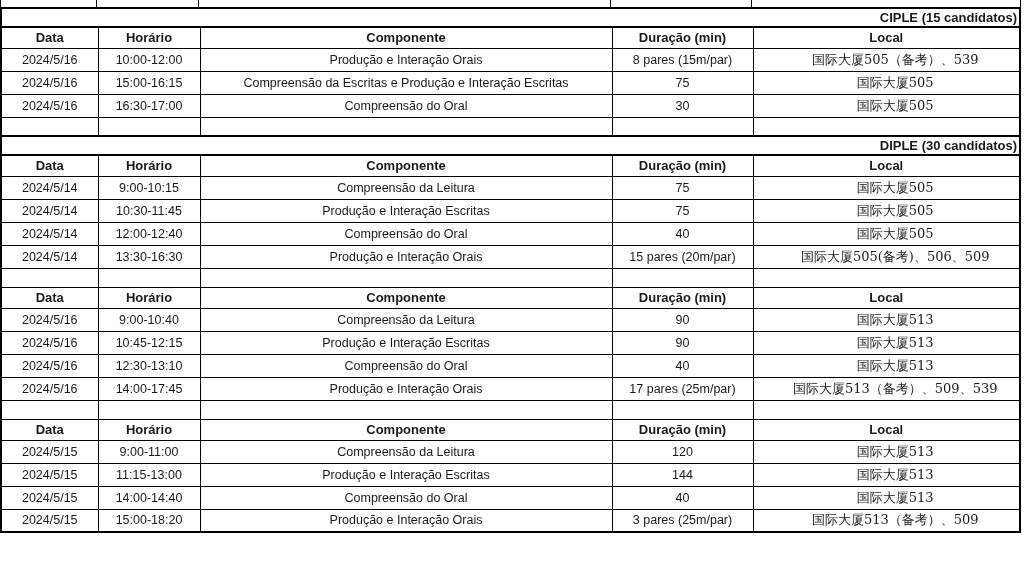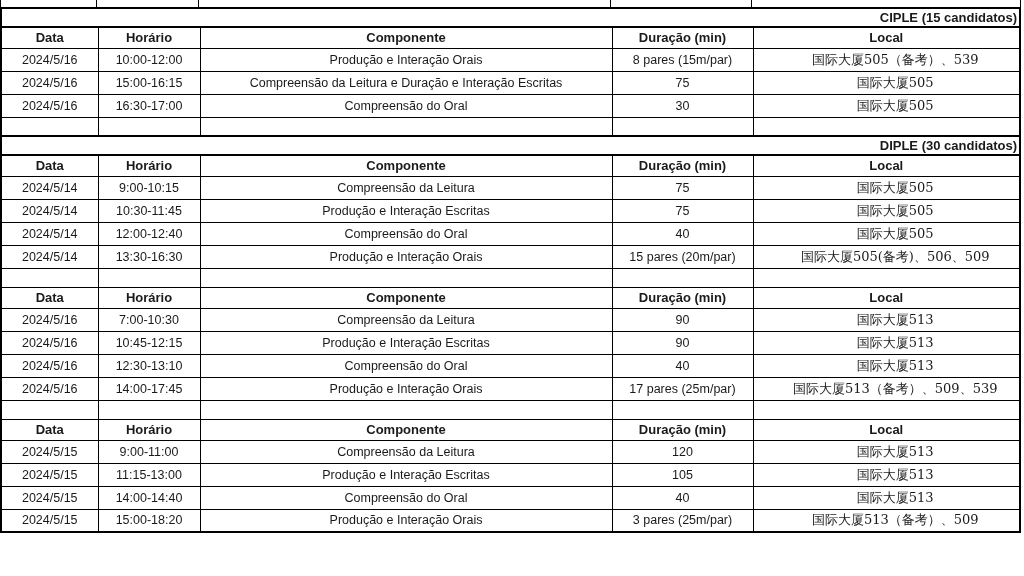--- a/index.html
+++ b/index.html
@@ -98,21 +98,21 @@
     <tr class="data-row">
       <td>2024/5/16</td>
       <td>10:00-12:00</td>
       <td>Produção e Interação Orais</td>
       <td>8 pares (15m/par)</td>
       <td class="local">国际大厦505（备考）、539</td>
     </tr>
     <tr class="data-row">
       <td>2024/5/16</td>
       <td>15:00-16:15</td>
-      <td>Compreensão da Leitura e Duração e Interação Escritas</td>
+      <td>Compreensão da Escritas e Produção e Interação Escritas</td>
       <td>75</td>
       <td class="local">国际大厦505</td>
     </tr>
     <tr class="data-row">
       <td>2024/5/16</td>
       <td>16:30-17:00</td>
       <td>Compreensão do Oral</td>
       <td>30</td>
       <td class="local">国际大厦505</td>
     </tr>
@@ -172,21 +172,21 @@
 
     <tr class="head-row">
       <th>Data</th>
       <th>Horário</th>
       <th>Componente</th>
       <th>Duração (min)</th>
       <th>Local</th>
     </tr>
     <tr class="data-row">
       <td>2024/5/16</td>
-      <td>7:00-10:30</td>
+      <td>9:00-10:40</td>
       <td>Compreensão da Leitura</td>
       <td>90</td>
       <td class="local">国际大厦513</td>
     </tr>
     <tr class="data-row">
       <td>2024/5/16</td>
       <td>10:45-12:15</td>
       <td>Produção e Interação Escritas</td>
       <td>90</td>
       <td class="local">国际大厦513</td>
@@ -224,21 +224,21 @@
       <td>2024/5/15</td>
       <td>9:00-11:00</td>
       <td>Compreensão da Leitura</td>
       <td>120</td>
       <td class="local">国际大厦513</td>
     </tr>
     <tr class="data-row">
       <td>2024/5/15</td>
       <td>11:15-13:00</td>
       <td>Produção e Interação Escritas</td>
-      <td>105</td>
+      <td>144</td>
       <td class="local">国际大厦513</td>
     </tr>
     <tr class="data-row">
       <td>2024/5/15</td>
       <td>14:00-14:40</td>
       <td>Compreensão do Oral</td>
       <td>40</td>
       <td class="local">国际大厦513</td>
     </tr>
     <tr class="data-row">

